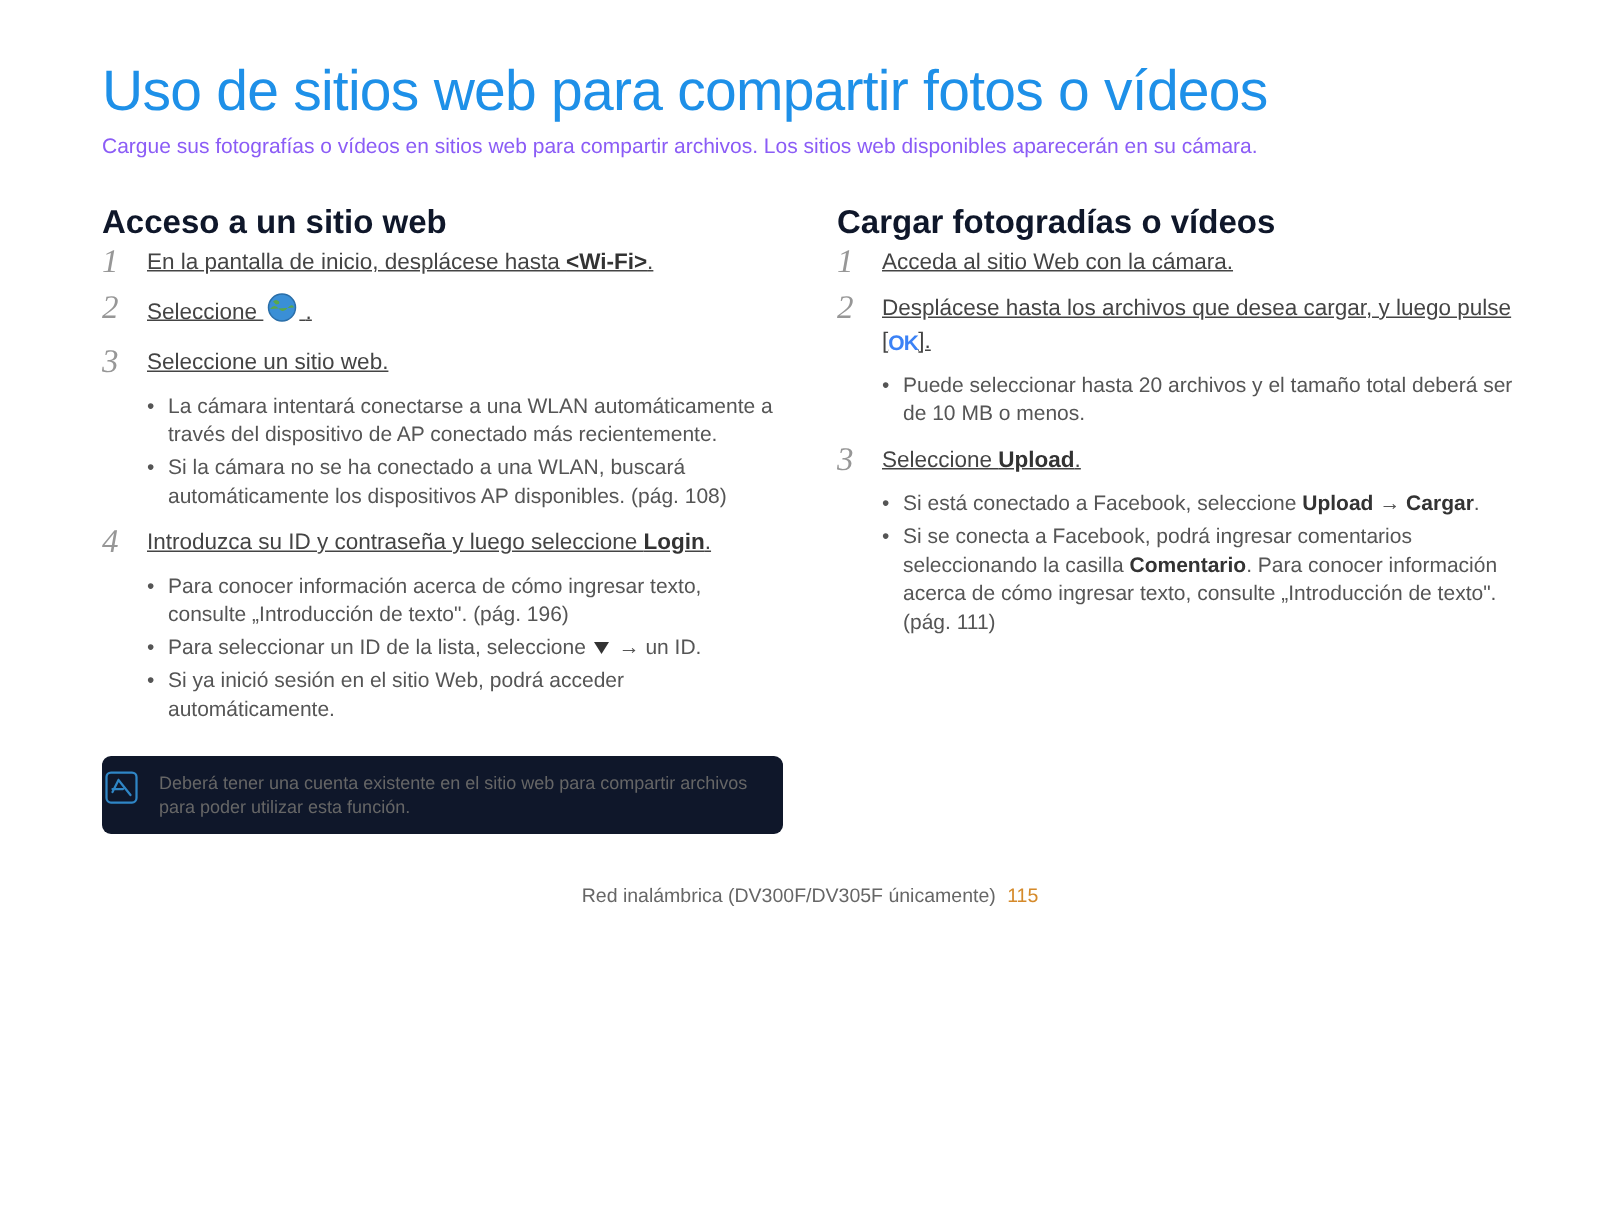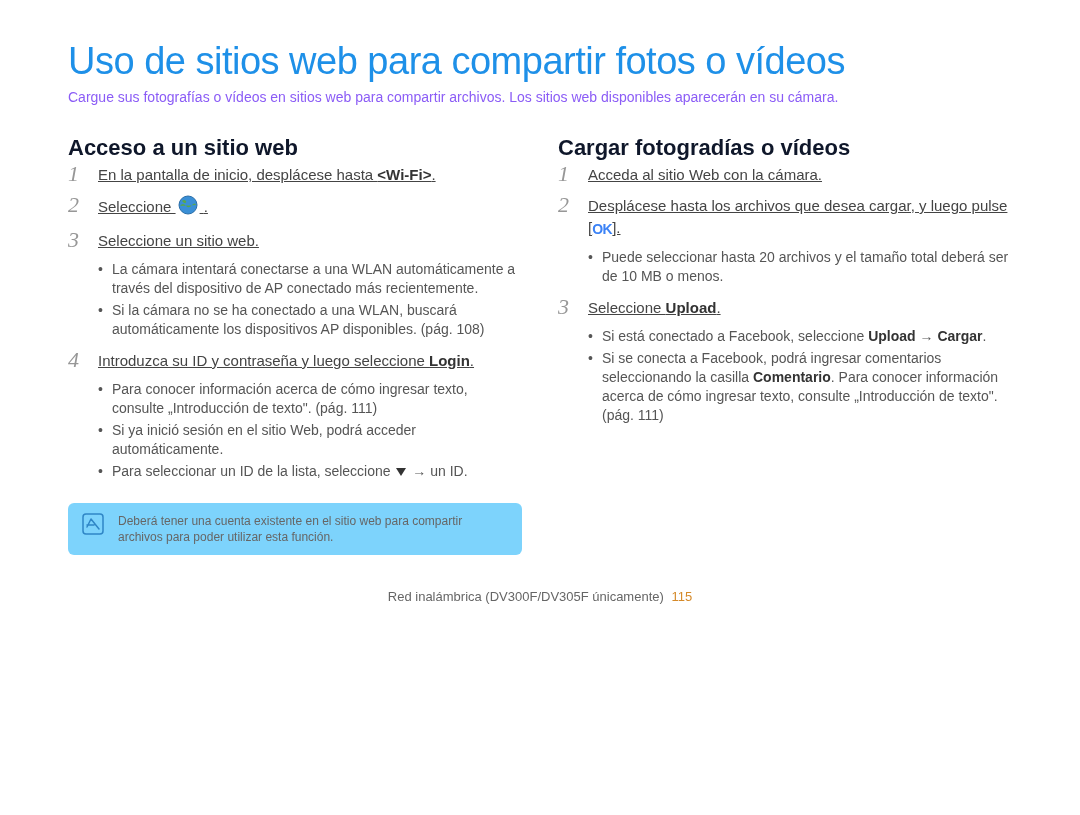--- a/index.html
+++ b/index.html
@@ -107,23 +107,23 @@
     display: inline-block;
     width: 0; height: 0;
     border-left: 5px solid transparent;
     border-right: 5px solid transparent;
     border-top: 8px solid #333;
     vertical-align: middle;
     margin: 0 2px;
   }
   .note-box {
     display: flex;
-    background: #7dd3fc;
+    background: #0f172a;
     border-radius: 6px;
-    padding: 10px 14px;
+    padding: 10px 2px;
     margin-top: 22px;
     align-items: flex-start;
     gap: 14px;
   }
   .note-icon {
     flex-shrink: 0;
     width: 22px;
     height: 22px;
     margin-top: 0px;
   }
@@ -190,25 +190,25 @@
         <li>Si la cámara no se ha conectado a una WLAN, buscará automáticamente los dispositivos AP disponibles. (pág. 108)</li>
       </ul>
 
       <div class="step">
         <div class="step-num">4</div>
         <div class="step-body">
           <span>Introduzca su ID y contraseña y luego seleccione </span><strong>Login</strong><span>.</span>
         </div>
       </div>
       <ul class="sub-bullets">
-        <li>Para conocer información acerca de cómo ingresar texto, consulte „Introducción de texto". (pág. 111)</li>
-        <li>Si ya inició sesión en el sitio Web, podrá acceder automáticamente.</li>
+        <li>Para conocer información acerca de cómo ingresar texto, consulte „Introducción de texto". (pág. 196)</li>
         <li>
           <span>Para seleccionar un ID de la lista, seleccione </span><span class="down-triangle"></span><span> → un ID.</span>
         </li>
+        <li>Si ya inició sesión en el sitio Web, podrá acceder automáticamente.</li>
       </ul>
 
       <div class="note-box">
         <span class="note-icon">
           <svg width="22" height="22" viewBox="0 0 22 22">
             <rect x="1" y="1" width="20" height="20" rx="3" fill="none" stroke="#2f86c6" stroke-width="1.5"></rect>
             <path d="M5,14 L9,6 M9,6 L17,16 M5,12 L12,12" stroke="#2f86c6" stroke-width="1.5" fill="none" stroke-linecap="round"></path>
           </svg>
         </span>
         <div class="note-text">Deberá tener una cuenta existente en el sitio web para compartir archivos para poder utilizar esta función.</div>

